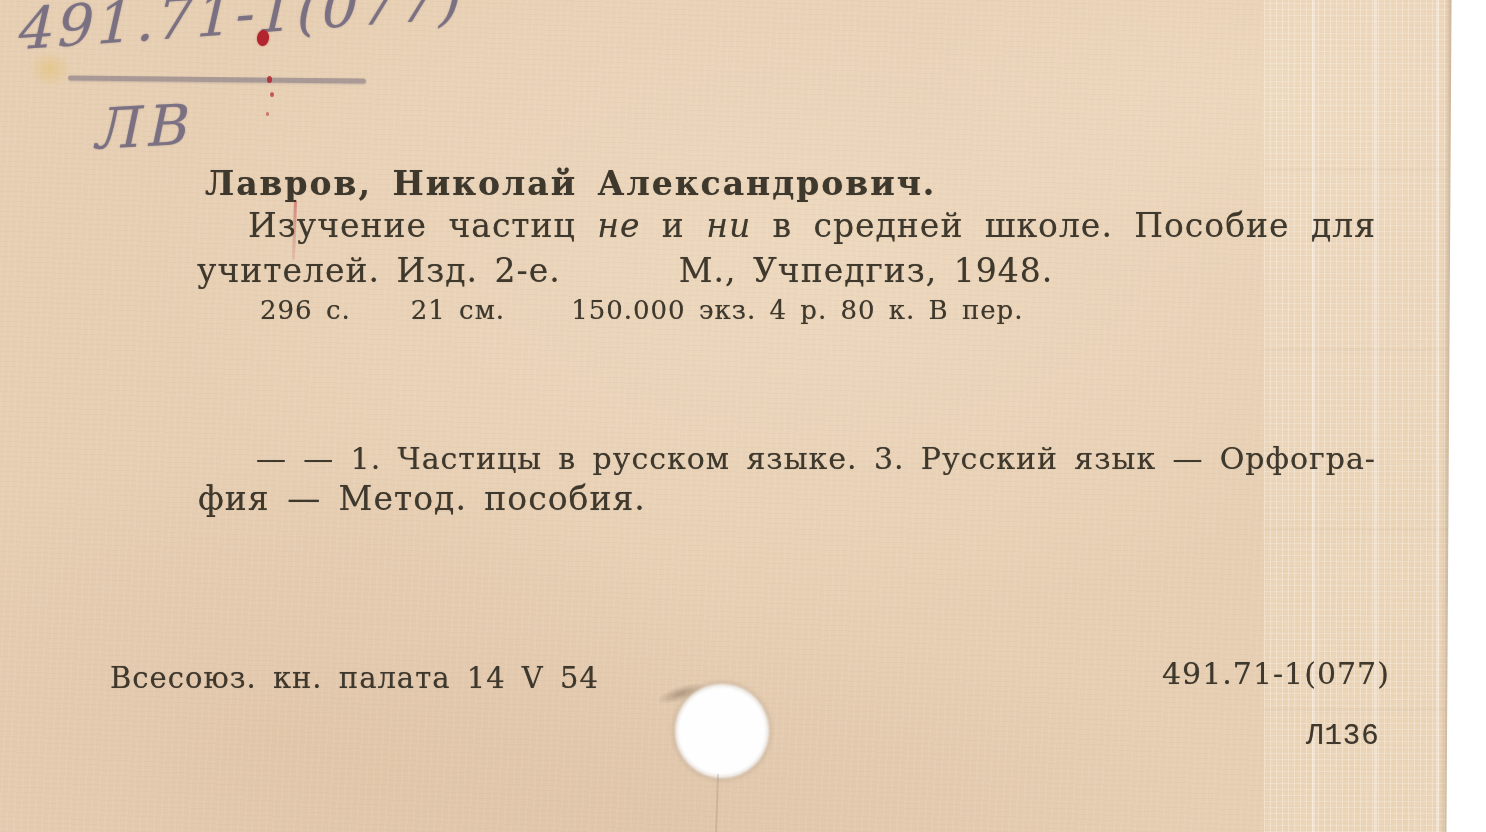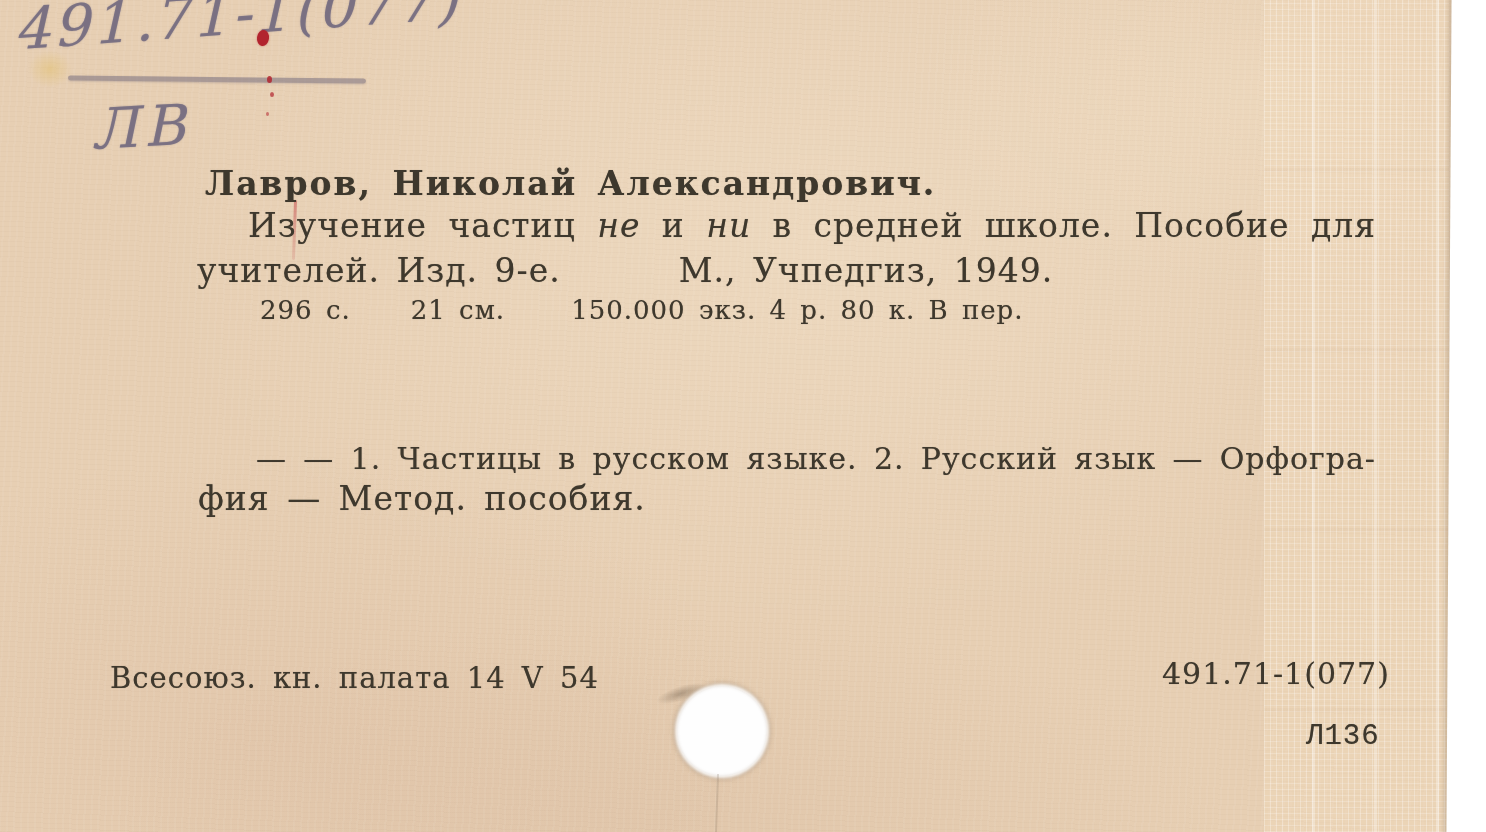--- a/index.html
+++ b/index.html
@@ -140,28 +140,28 @@
     <span>Изучение частиц</span>
     <i>не</i>
     <span>и</span>
     <i>ни</i>
     <span>в средней школе. Пособие для</span>
   </div>
 
   <div id="author-heading" class="print">Лавров, Николай Александрович.</div>
 
   <div id="title-line2" class="print">
-    <span>учителей. Изд. 9-е.</span><span class="gap-publisher"></span><span>М., Учпедгиз, 1949.</span>
+    <span>учителей. Изд. 2-е.</span><span class="gap-publisher"></span><span>М., Учпедгиз, 1948.</span>
   </div>
 
   <div id="collation" class="print">
     <span>296 с.</span><span class="gap-col1"></span><span>21 см.</span><span class="gap-col2"></span><span>150.000 экз. 4 р. 80 к. В пер.</span>
   </div>
 
-  <div id="tracings-line1" class="print">— — 1. Частицы в русском языке. 2. Русский язык — Орфогра-</div>
+  <div id="tracings-line1" class="print">— — 1. Частицы в русском языке. 3. Русский язык — Орфогра-</div>
   <div id="tracings-line2" class="print">фия — Метод. пособия.</div>
 
   <div id="footer-left" class="print">
     <div>Всесоюз. кн. палата 14 V 54</div>
   </div>
 
   <div id="class-number" class="print">491.71-1(077)</div>
   <div id="author-mark" class="print">Л136</div>
 
   <div id="hole-smudge"></div>

